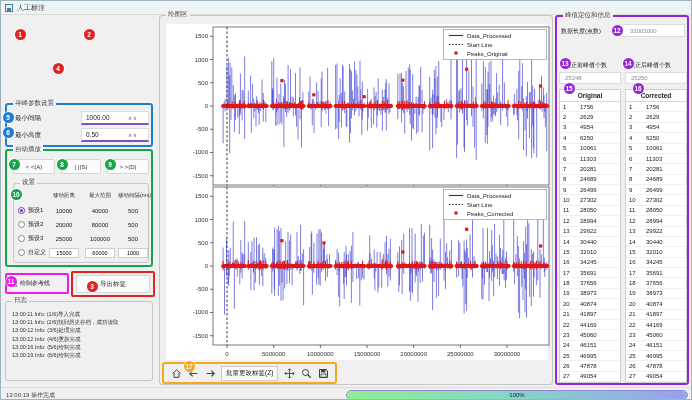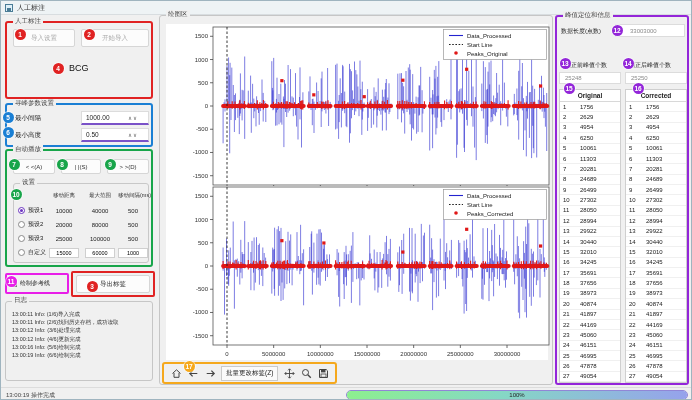--- a/index.html
+++ b/index.html
@@ -83,26 +83,20 @@
 </head>
 <body>
 
 <div class="window">
 
   <div class="titlebar">
     <div class="app-icon"></div>
     <span class="title-text">人工标注</span>
   </div>
 
-  <div class="groupbox" id="g-manual" style="left: 4px; top: 20px; width: 148px; height: 78px; border-color: rgb(224, 34, 34); border-width: 2px;">
-    <span class="gb-label">人工标注</span>
-    <div class="btn disabled" style="left:6px;top:6px;width:62px;height:18px;">导入设置</div>
-    <div class="btn disabled" style="left:74px;top:6px;width:68px;height:18px;">开始导入</div>
-    <div style="position:absolute;left:62px;top:40px;font-size:9px;color:#111;">BCG</div>
-  </div>
 
   <div class="groupbox" id="g-peakparams" style="left: 4px; top: 102px; width: 148px; height: 44px; border-color: rgb(26, 127, 212); border-width: 2px;">
     <span class="gb-label">寻峰参数设置</span>
     <div class="spin-row" style="top:6px;">
       <span class="spin-label">最小间隔</span>
       <div class="spinbox">
         <input readonly="" value="1000.00" style="">
         <span class="spin-arrows">∧∨</span>
       </div>
     </div>

